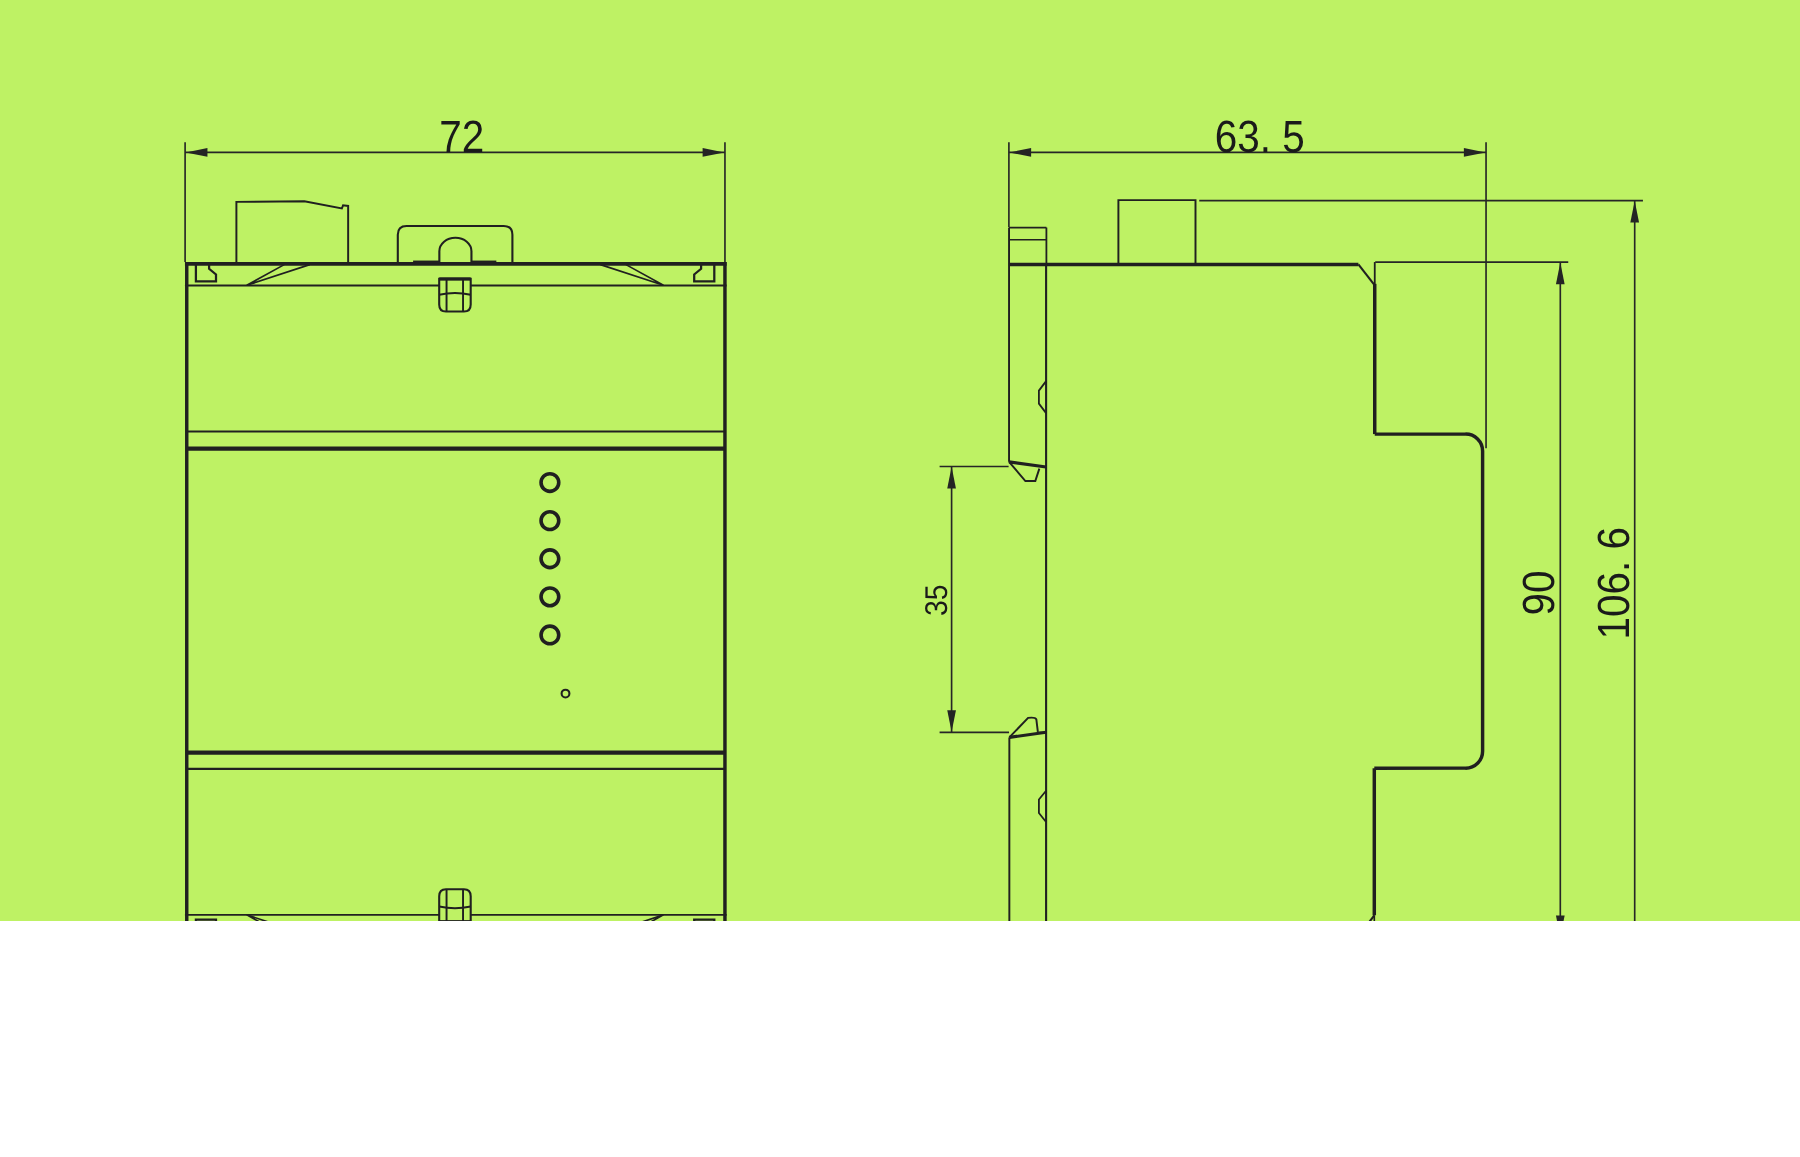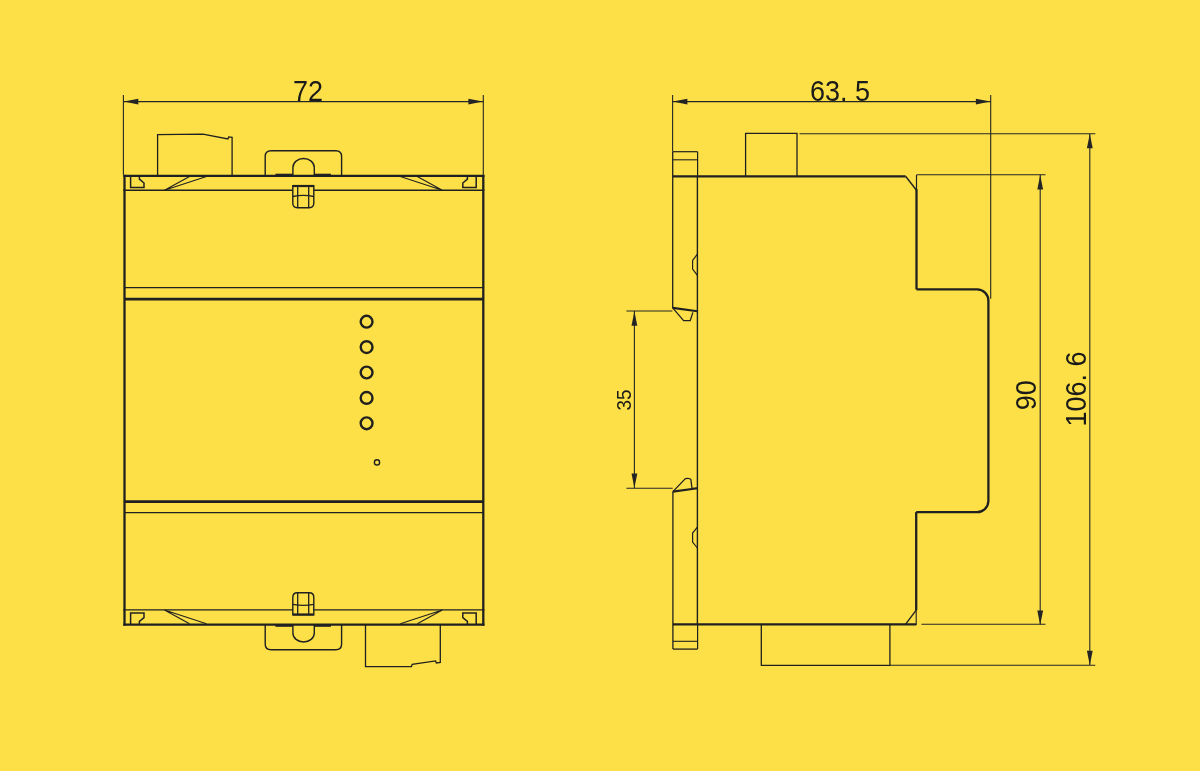--- a/index.html
+++ b/index.html
@@ -1,16 +1,16 @@
 <!DOCTYPE html>
 <html><head>
 <meta charset="utf-8">
 <style>
   html,body{margin:0;padding:0;background:#ffffff;}
-  .page{width:1200px;height:771px;position:relative;background:#fde047;overflow:hidden;}
+  .page{width:1200px;height:614px;position:relative;background:#bef264;overflow:hidden;}
   svg{display:block;}
   text{font-family:"Liberation Sans", sans-serif;fill:#1a1a1a;}
 </style>
 </head>
 <body>
 <div class="page">
 <svg width="1200" height="771" viewBox="0 0 1200 771" fill="none" stroke-linecap="butt">
 
 <g id="front">
 

